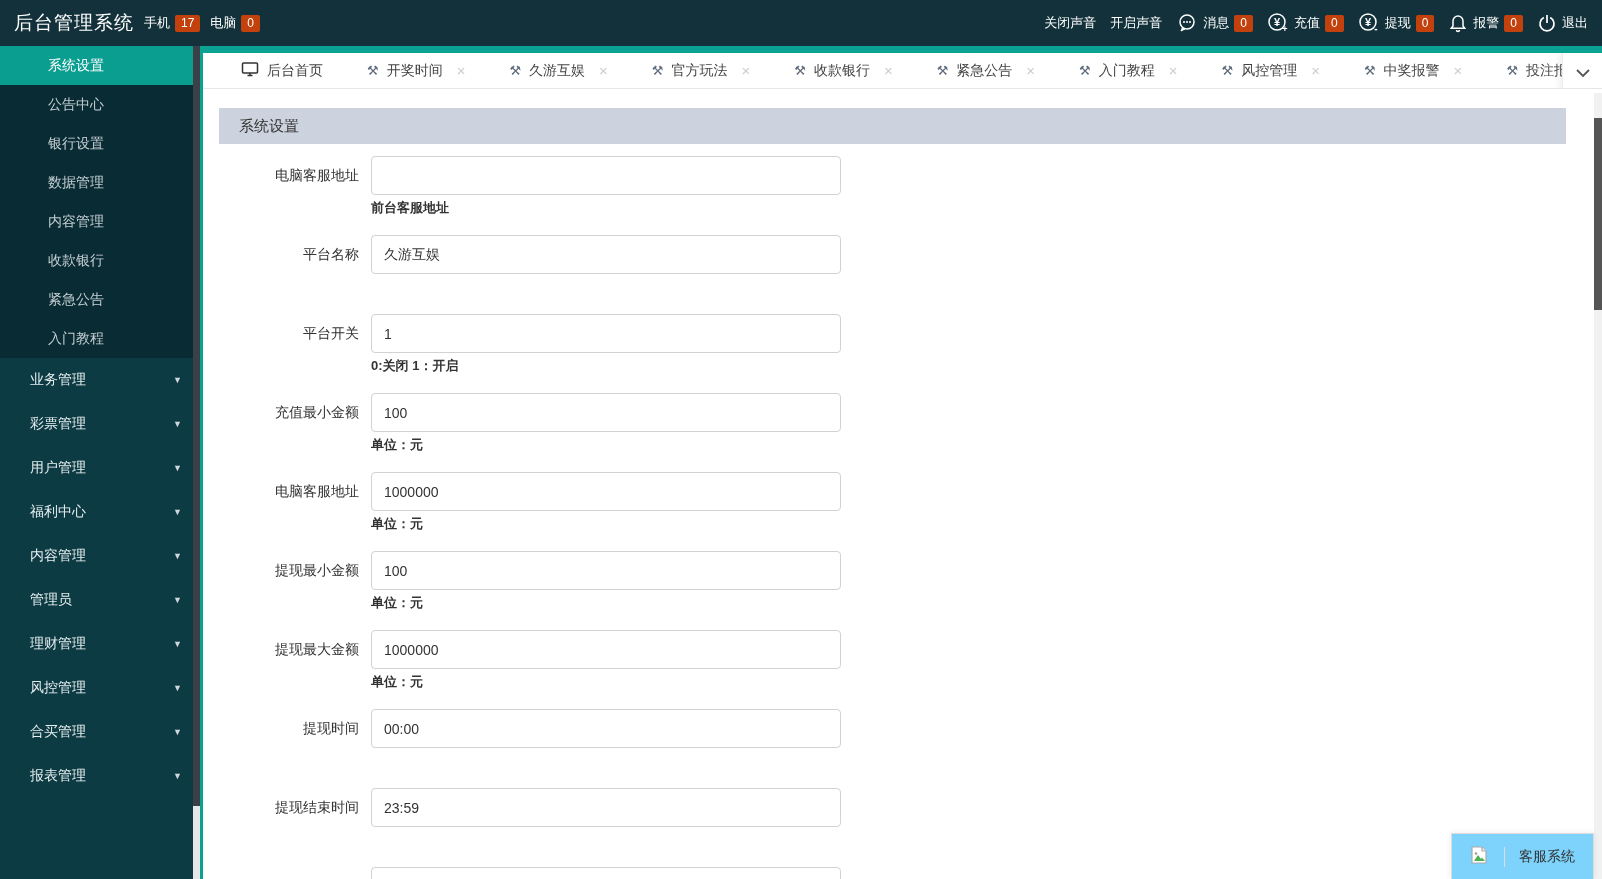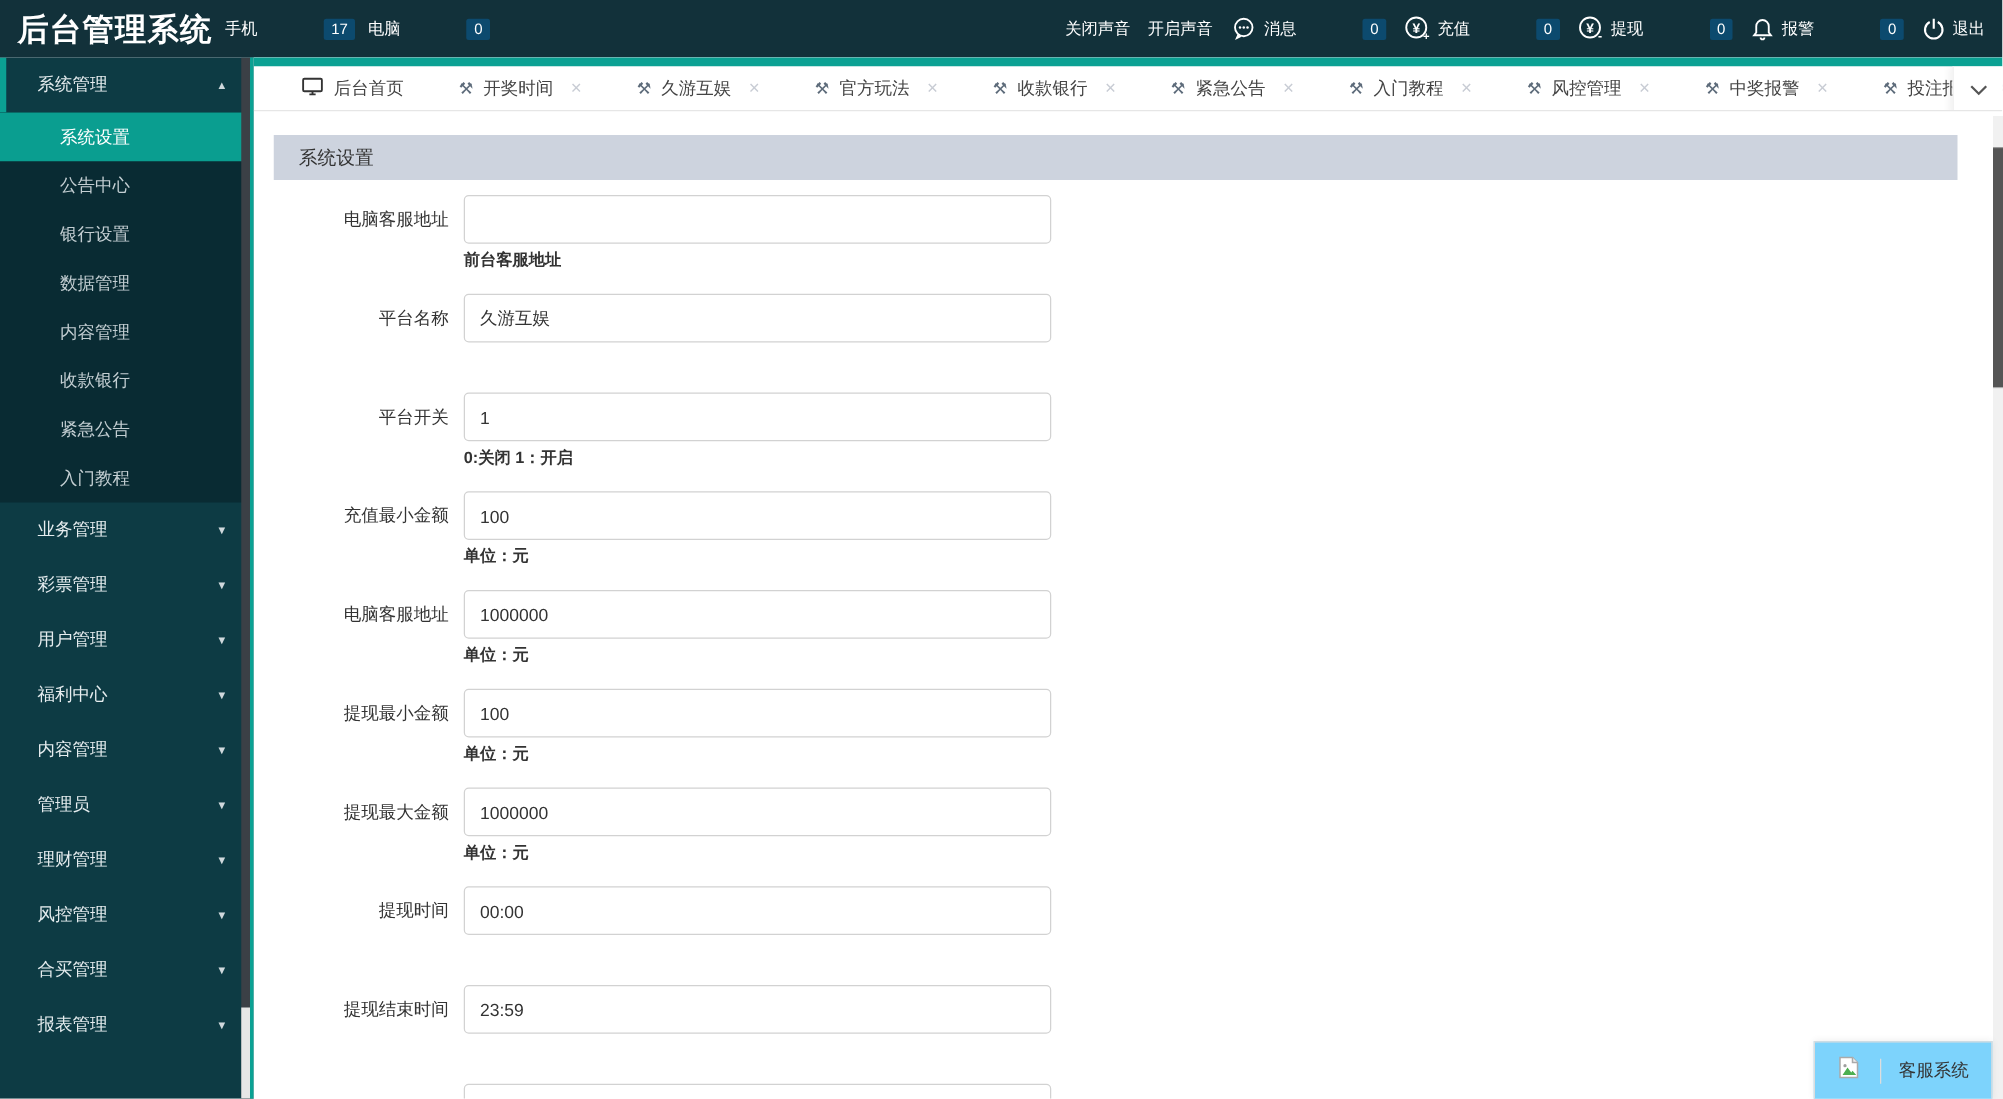--- a/index.html
+++ b/index.html
@@ -3,24 +3,24 @@
 <meta charset="utf-8">
 <style>
   * { margin:0; padding:0; box-sizing:border-box; }
   html,body { width:1602px; height:879px; overflow:hidden;
     font-family:"Liberation Sans","DejaVu Sans",sans-serif; background:#fff; }
 
   
   .topbar { height:46px; background:#12313a; display:flex; align-items:center;
     justify-content:space-between; padding:0 14px 0 14px; color:#fff; }
   .topbar-left { display:flex; align-items:center; gap:10px; }
-  .brand { font-size:25px; font-weight:bold; letter-spacing:1px; }
+  .brand { font-size:19px; font-weight:normal; letter-spacing:1px; }
   .tb-stat { display:flex; align-items:center; gap:5px; font-size:13px; }
-  .badge { background:#0c4a6e; color:#fff; font-size:12px; line-height:17px;
-    padding:0 6px; border-radius:2px; display:inline-block;margin-left:48px; }
+  .badge { background:#c2410c; color:#fff; font-size:12px; line-height:17px;
+    padding:0 6px; border-radius:2px; display:inline-block; }
   .topbar-right { display:flex; align-items:center; gap:14px; font-size:13px; }
   .tb-link { cursor:pointer; display:flex; align-items:center; gap:5px; }
   .tb-ico svg { display:block; }
 
   
   .layout { display:flex; height:833px; }
 
   
   .sidebar { width:203px; background:#0d3b44; border-right:3px solid #0ba193;
     position:relative; flex-shrink:0; overflow:hidden; }
@@ -146,24 +146,20 @@
           </svg>
       </span>
       <span>退出</span>
     </span>
   </div>
 </div>
 
 <div class="layout">
 
   <div class="sidebar">
-    <div class="side-group expanded">
-      <span>系统管理</span>
-      <span class="tri">▲</span>
-    </div>
     <div class="submenu">
       <div class="sub-item active">
           <span>系统设置</span>
         </div>
       <div class="sub-item">
           <span>公告中心</span>
         </div>
       <div class="sub-item">
           <span>银行设置</span>
         </div>

